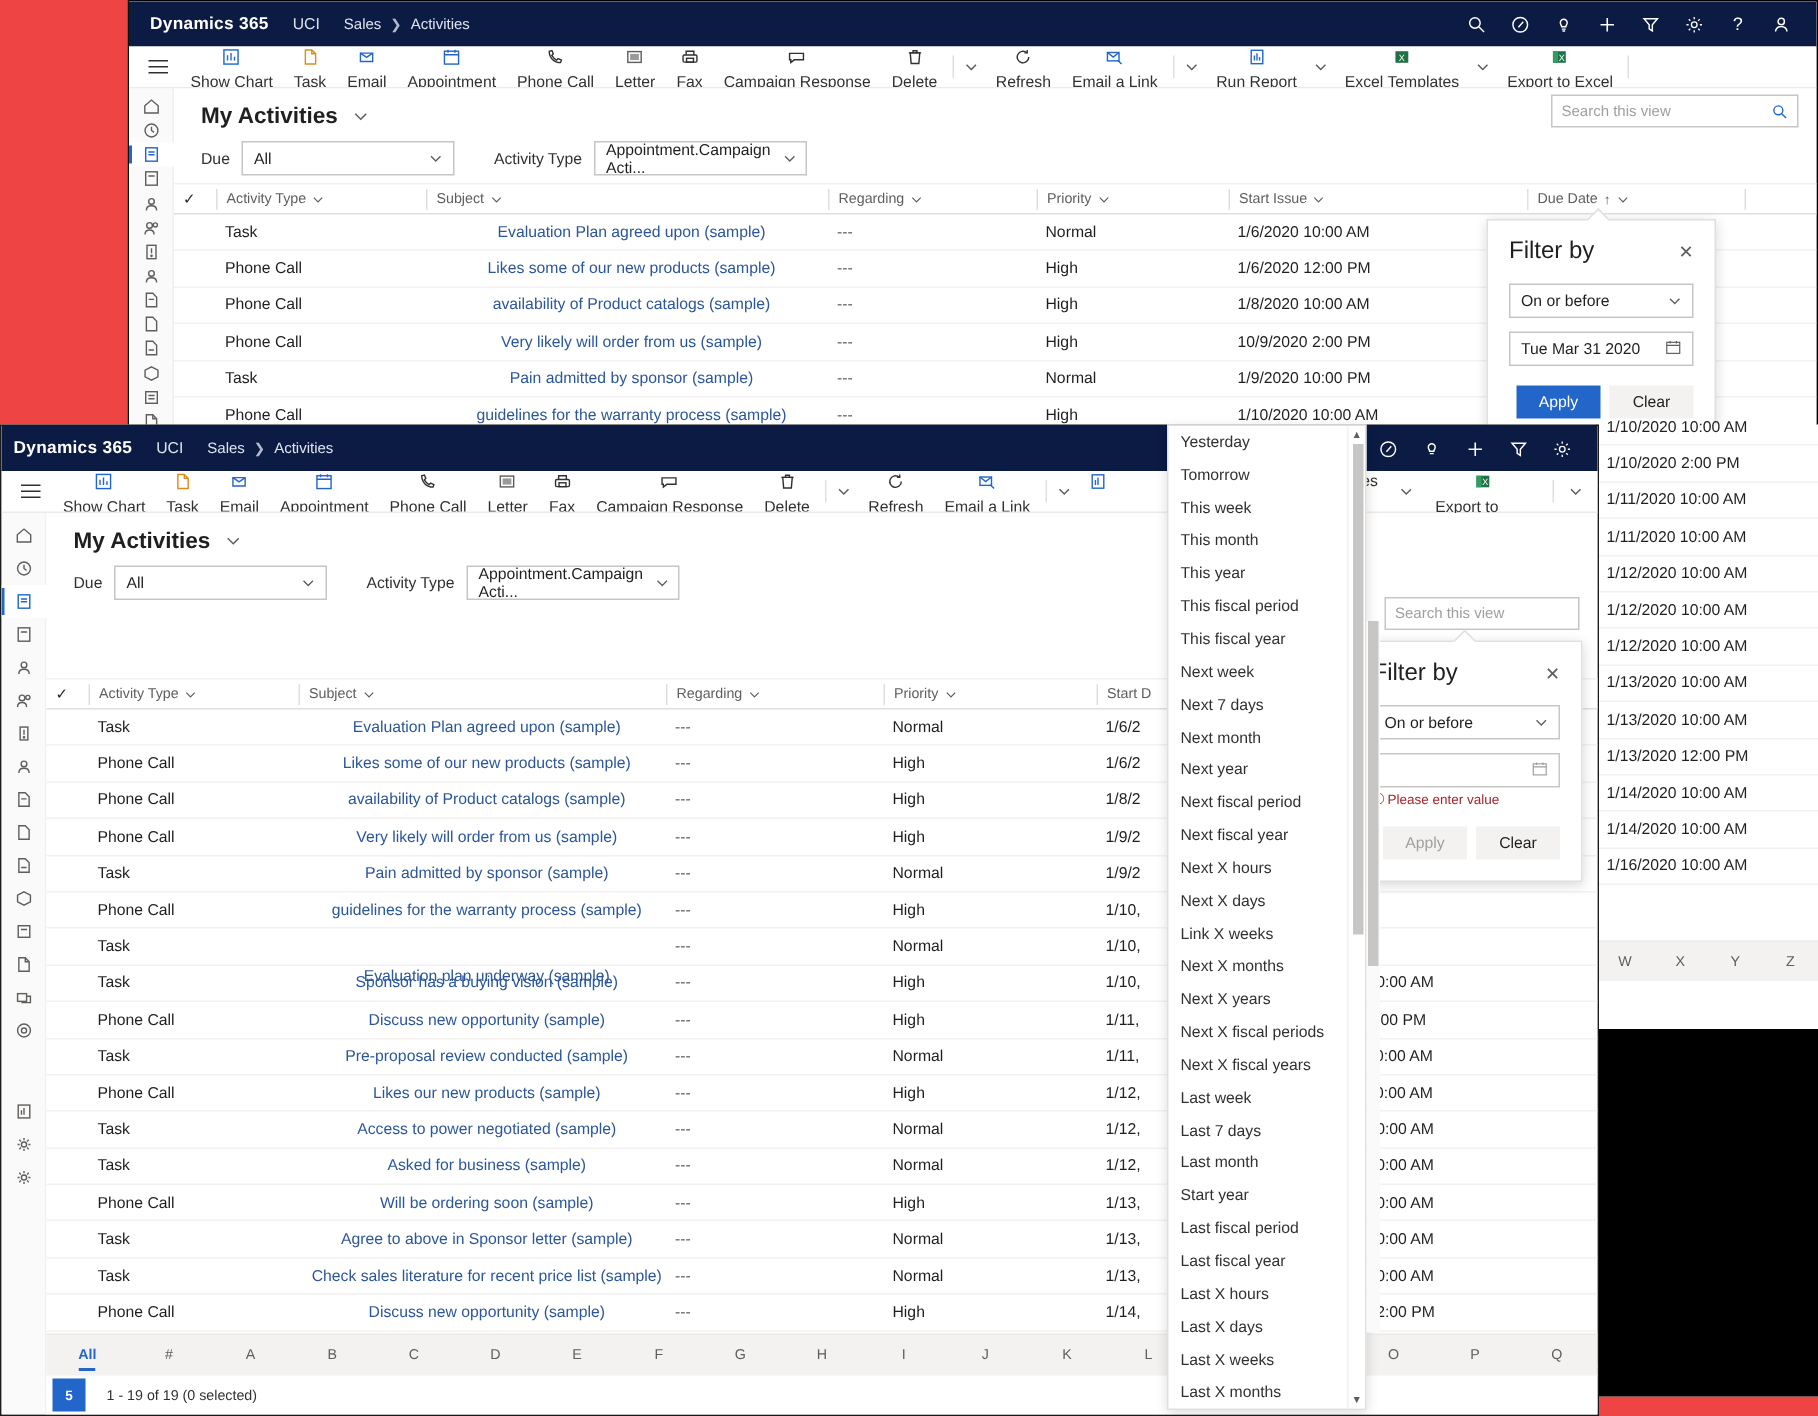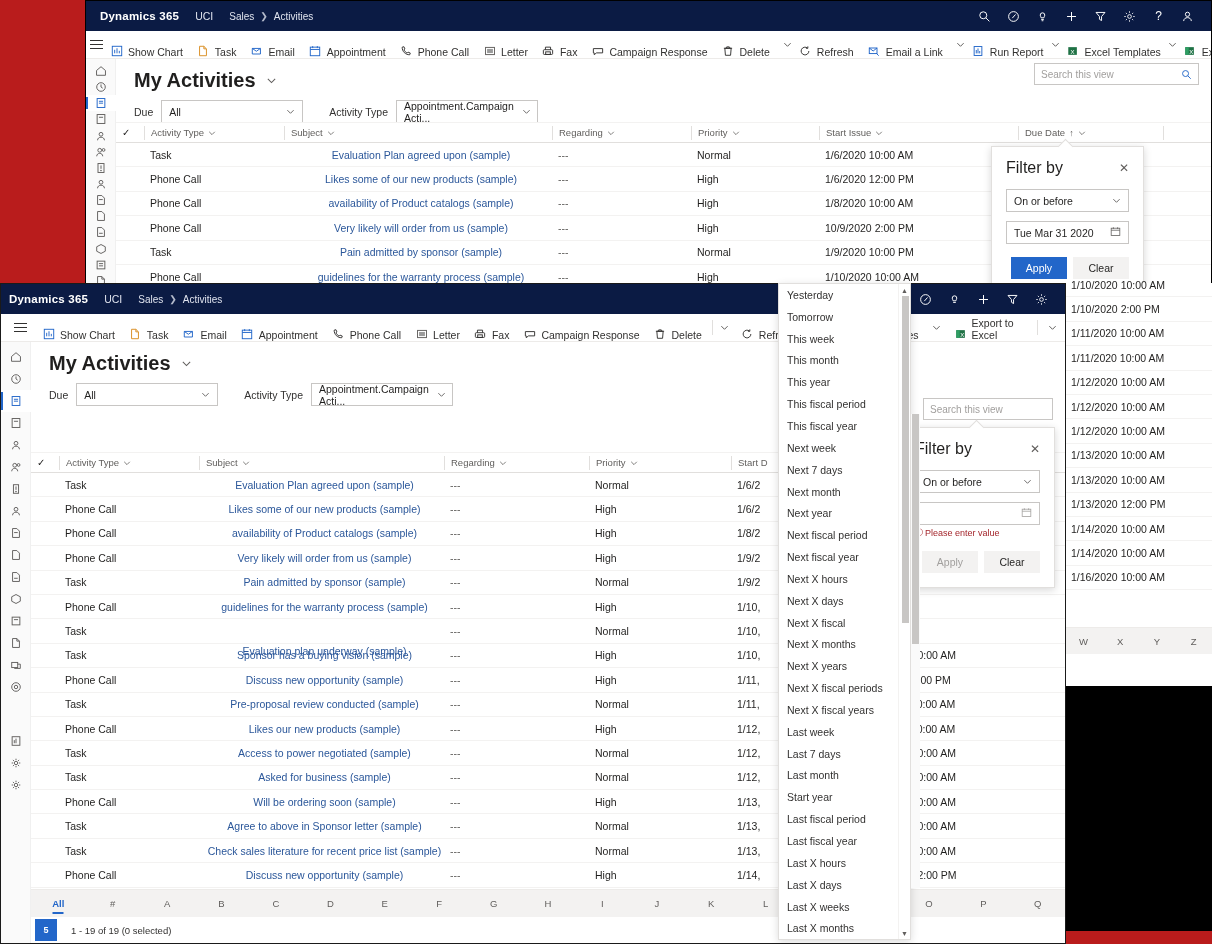--- a/index.html
+++ b/index.html
@@ -3,21 +3,21 @@
 <meta charset="utf-8">
 <style>
   * { box-sizing: border-box; }
   html, body {
     margin: 0; padding: 0;
     width: 1212px; height: 944px;
     background: #000;
     font-family: "Liberation Sans", sans-serif;
     overflow: hidden;
   }
-  .root { position: relative; width: 1212px; height: 944px; background: #b91c1c; }
+  .root { position: relative; width: 1212px; height: 944px; background: #ef4444; }
 
   
   .win { position: absolute; background: #fff; overflow: hidden; }
 
   .topbar {
     height: 30px; background: #0b1b44; color: #fff;
     display: flex; align-items: center; padding: 0 6px;
   }
   .brand { font-size: 11.5px; font-weight: bold; letter-spacing: .2px; margin-left: 8px; }
   .uci { font-size: 10.5px; margin-left: 16px; color: #dfe3ee; }
@@ -27,22 +27,22 @@
   .topicons { display: flex; align-items: center; gap: 14px; margin-right: 10px; }
   .topicons .ti { width: 15px; height: 15px; display: inline-flex; align-items: center; justify-content: center; color: #fff; }
   .topicons svg { display: block; }
 
   .cmdbar {
     height: 28px; border-bottom: 1px solid #edebe9; background: #fff;
     display: flex; align-items: center; padding-left: 4px; gap: 0;
     white-space: nowrap; overflow: hidden;
   }
   .cmd {
-    display: inline-flex; align-items: flex-end; gap: 5px;
-    font-size: 10.5px; color: #323130; padding: 0 7px; height: 26px; cursor: default;
+    display: inline-flex; align-items: center; gap: 5px;
+    font-size: 10.5px; color: #323130; padding: 0 7px; height: 26px; cursor: default; flex-direction: column;
   }
   .cmd .gl { width: 13px; height: 13px; display: inline-flex; align-items: center; justify-content: center; }
   .cmd svg { display: block; }
   .chev { display: inline-flex; align-items: center; justify-content: center; width: 18px; height: 26px; color: #605e5c; }
   .vdiv { width: 1px; height: 15px; background: #e1dfdd; margin: 0 3px; }
 
   
   .hamb { width: 30px; height: 28px; display: flex; align-items: center; justify-content: center; }
   .hamb i { display: block; width: 13px; height: 1.4px; background: #323130; box-shadow: 0 4px 0 #323130, 0 -4px 0 #323130; }
 
@@ -53,21 +53,21 @@
   }
   .rail .ri { width: 30px; height: 22px; display: flex; align-items: center; justify-content: center; color: #605e5c; position: relative; }
   .rail .ri.sel { background: #fff; }
   .rail .ri.sel::before { content: ""; position: absolute; left: 0; top: 2px; bottom: 2px; width: 2.5px; background: #2266c9; }
   .rail .gap { height: 16px; }
   .rail svg { display: block; }
 
   .content { position: absolute; left: 30px; right: 0; top: 58px; bottom: 0; background: #fff; }
 
   .viewhdr { display: flex; align-items: center; padding: 10px 0 2px 18px; }
-  .viewtitle { font-size: 20px; font-weight: bold; color: #201f1e; }
+  .viewtitle { font-size: 15px; font-weight: bold; color: #201f1e; }
   .viewtitle-chev { margin-left: 10px; color: #605e5c; display: inline-flex; }
 
   .filters { display: flex; align-items: center; padding: 6px 0 8px 18px; gap: 8px; }
   .flabel { font-size: 10.5px; color: #323130; }
   .fbox {
     border: 1px solid #c8c6c4; background: #fff; height: 23px;
     display: flex; align-items: center; justify-content: space-between;
     font-size: 10.5px; color: #201f1e; padding: 0 7px;
   }
   .fbox .cv { color: #605e5c; margin-left: 8px; display: inline-flex; }
@@ -1320,21 +1320,21 @@
         <div class="ddopt">This fiscal period</div>
         <div class="ddopt">This fiscal year</div>
         <div class="ddopt">Next week</div>
         <div class="ddopt">Next 7 days</div>
         <div class="ddopt">Next month</div>
         <div class="ddopt">Next year</div>
         <div class="ddopt">Next fiscal period</div>
         <div class="ddopt">Next fiscal year</div>
         <div class="ddopt">Next X hours</div>
         <div class="ddopt">Next X days</div>
-        <div class="ddopt">Next X fiscal</div>
+        <div class="ddopt">Link X weeks</div>
         <div class="ddopt">Next X months</div>
         <div class="ddopt">Next X years</div>
         <div class="ddopt">Next X fiscal periods</div>
         <div class="ddopt">Next X fiscal years</div>
         <div class="ddopt">Last week</div>
         <div class="ddopt">Last 7 days</div>
         <div class="ddopt">Last month</div>
         <div class="ddopt">Start year</div>
         <div class="ddopt">Last fiscal period</div>
         <div class="ddopt">Last fiscal year</div>

